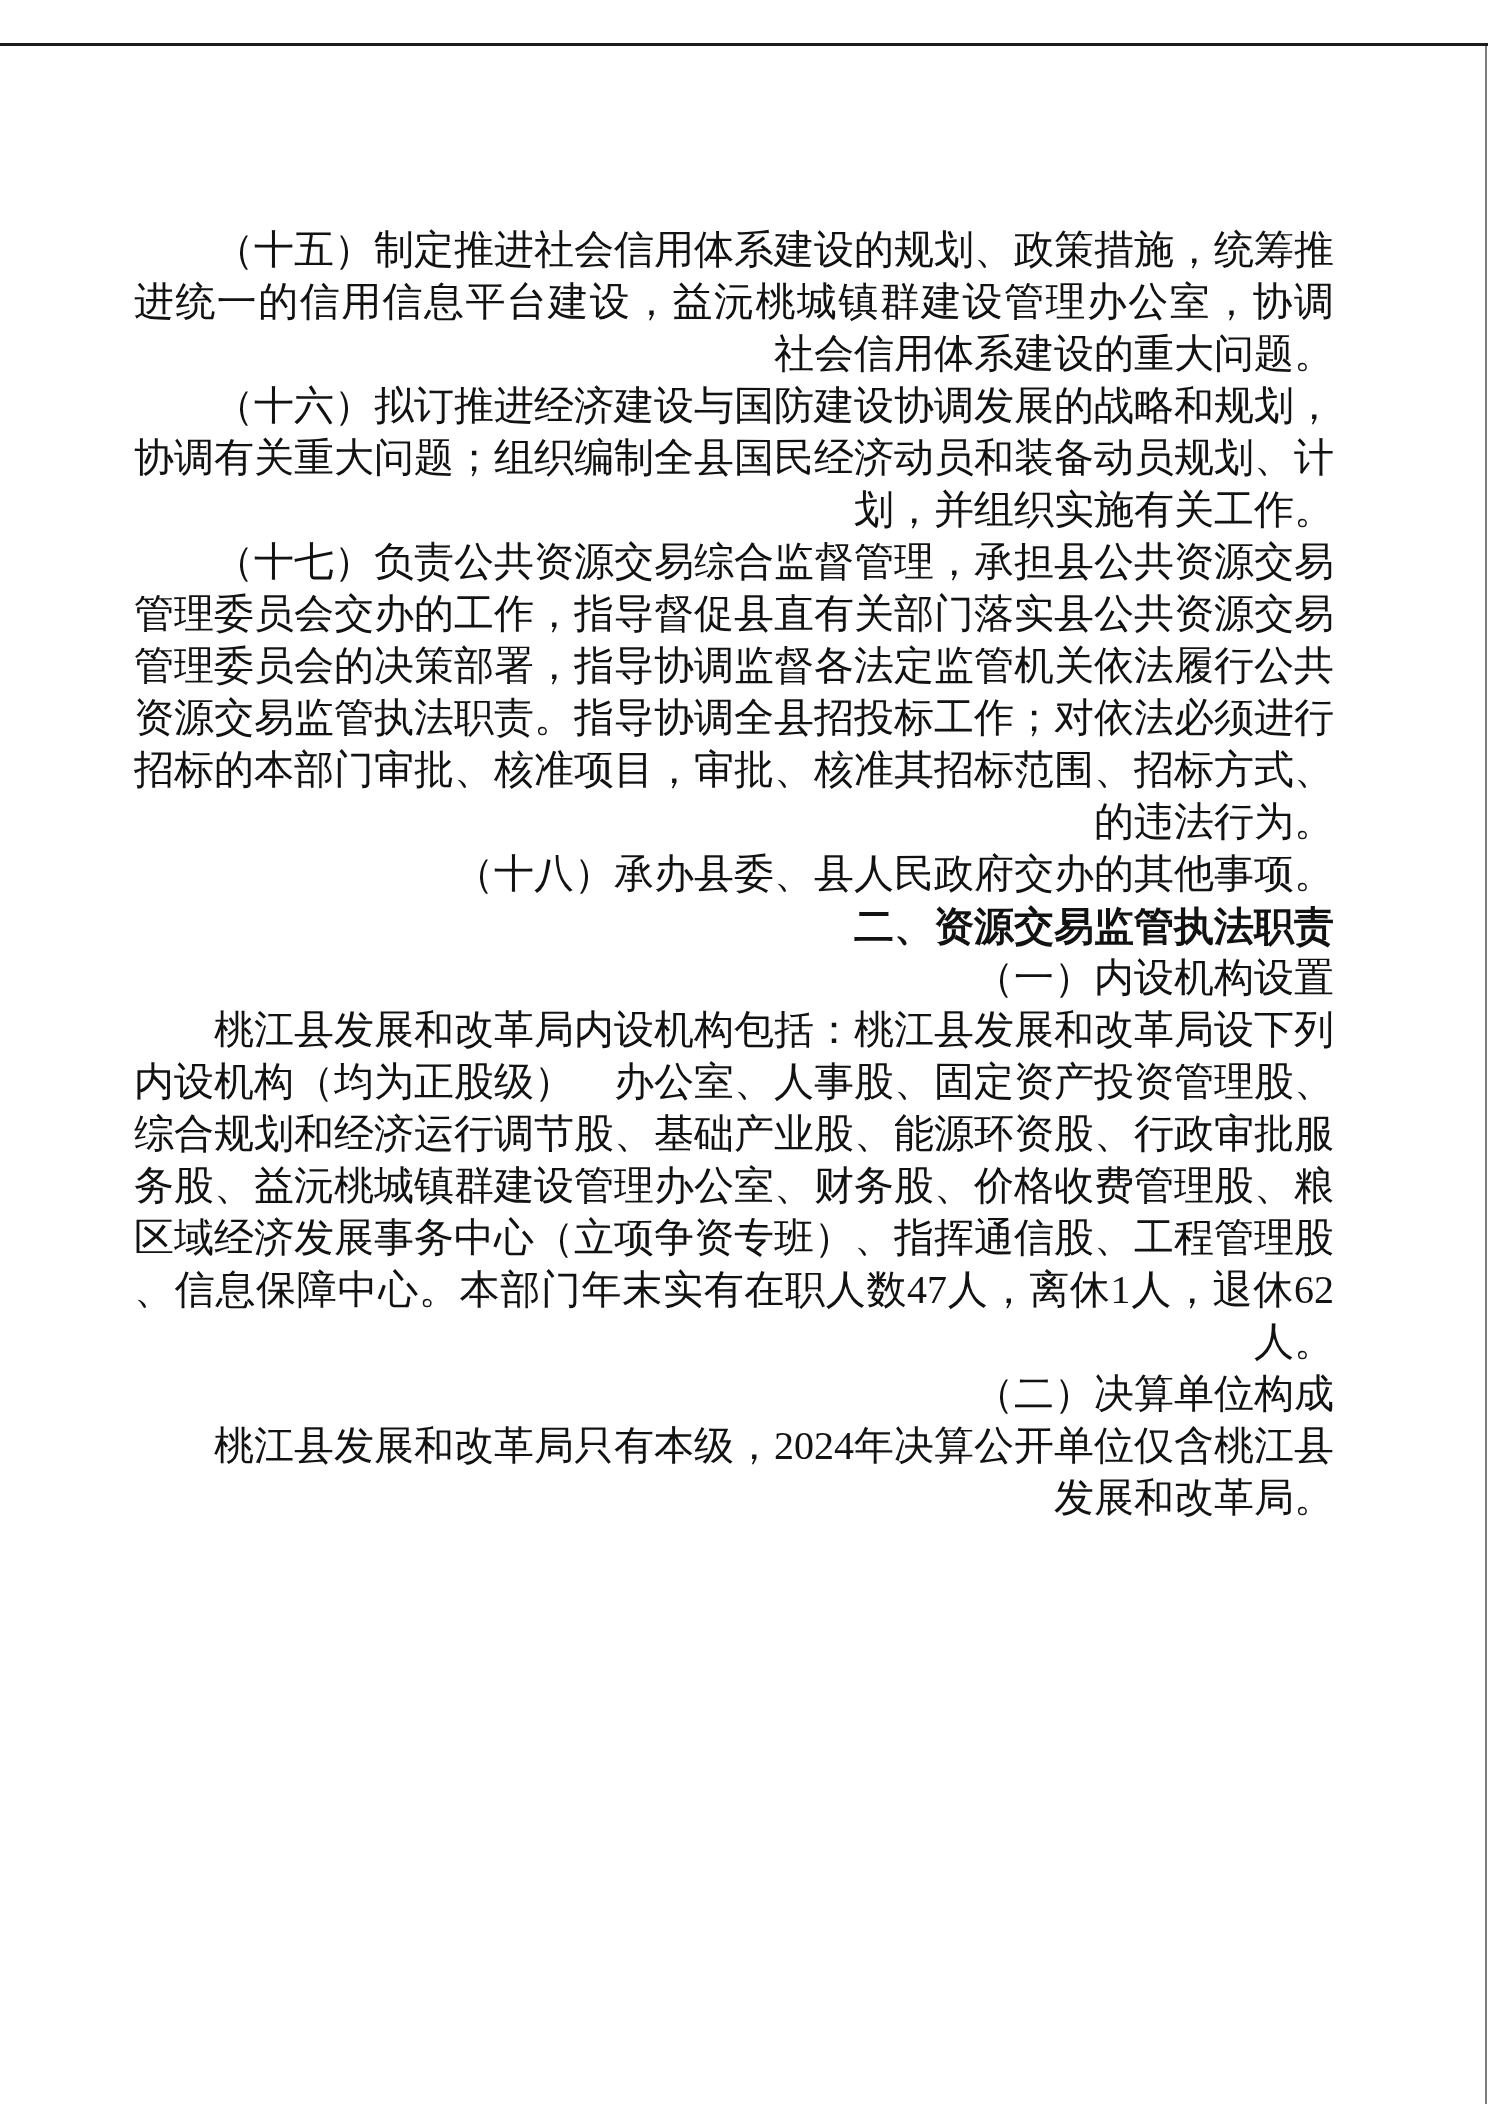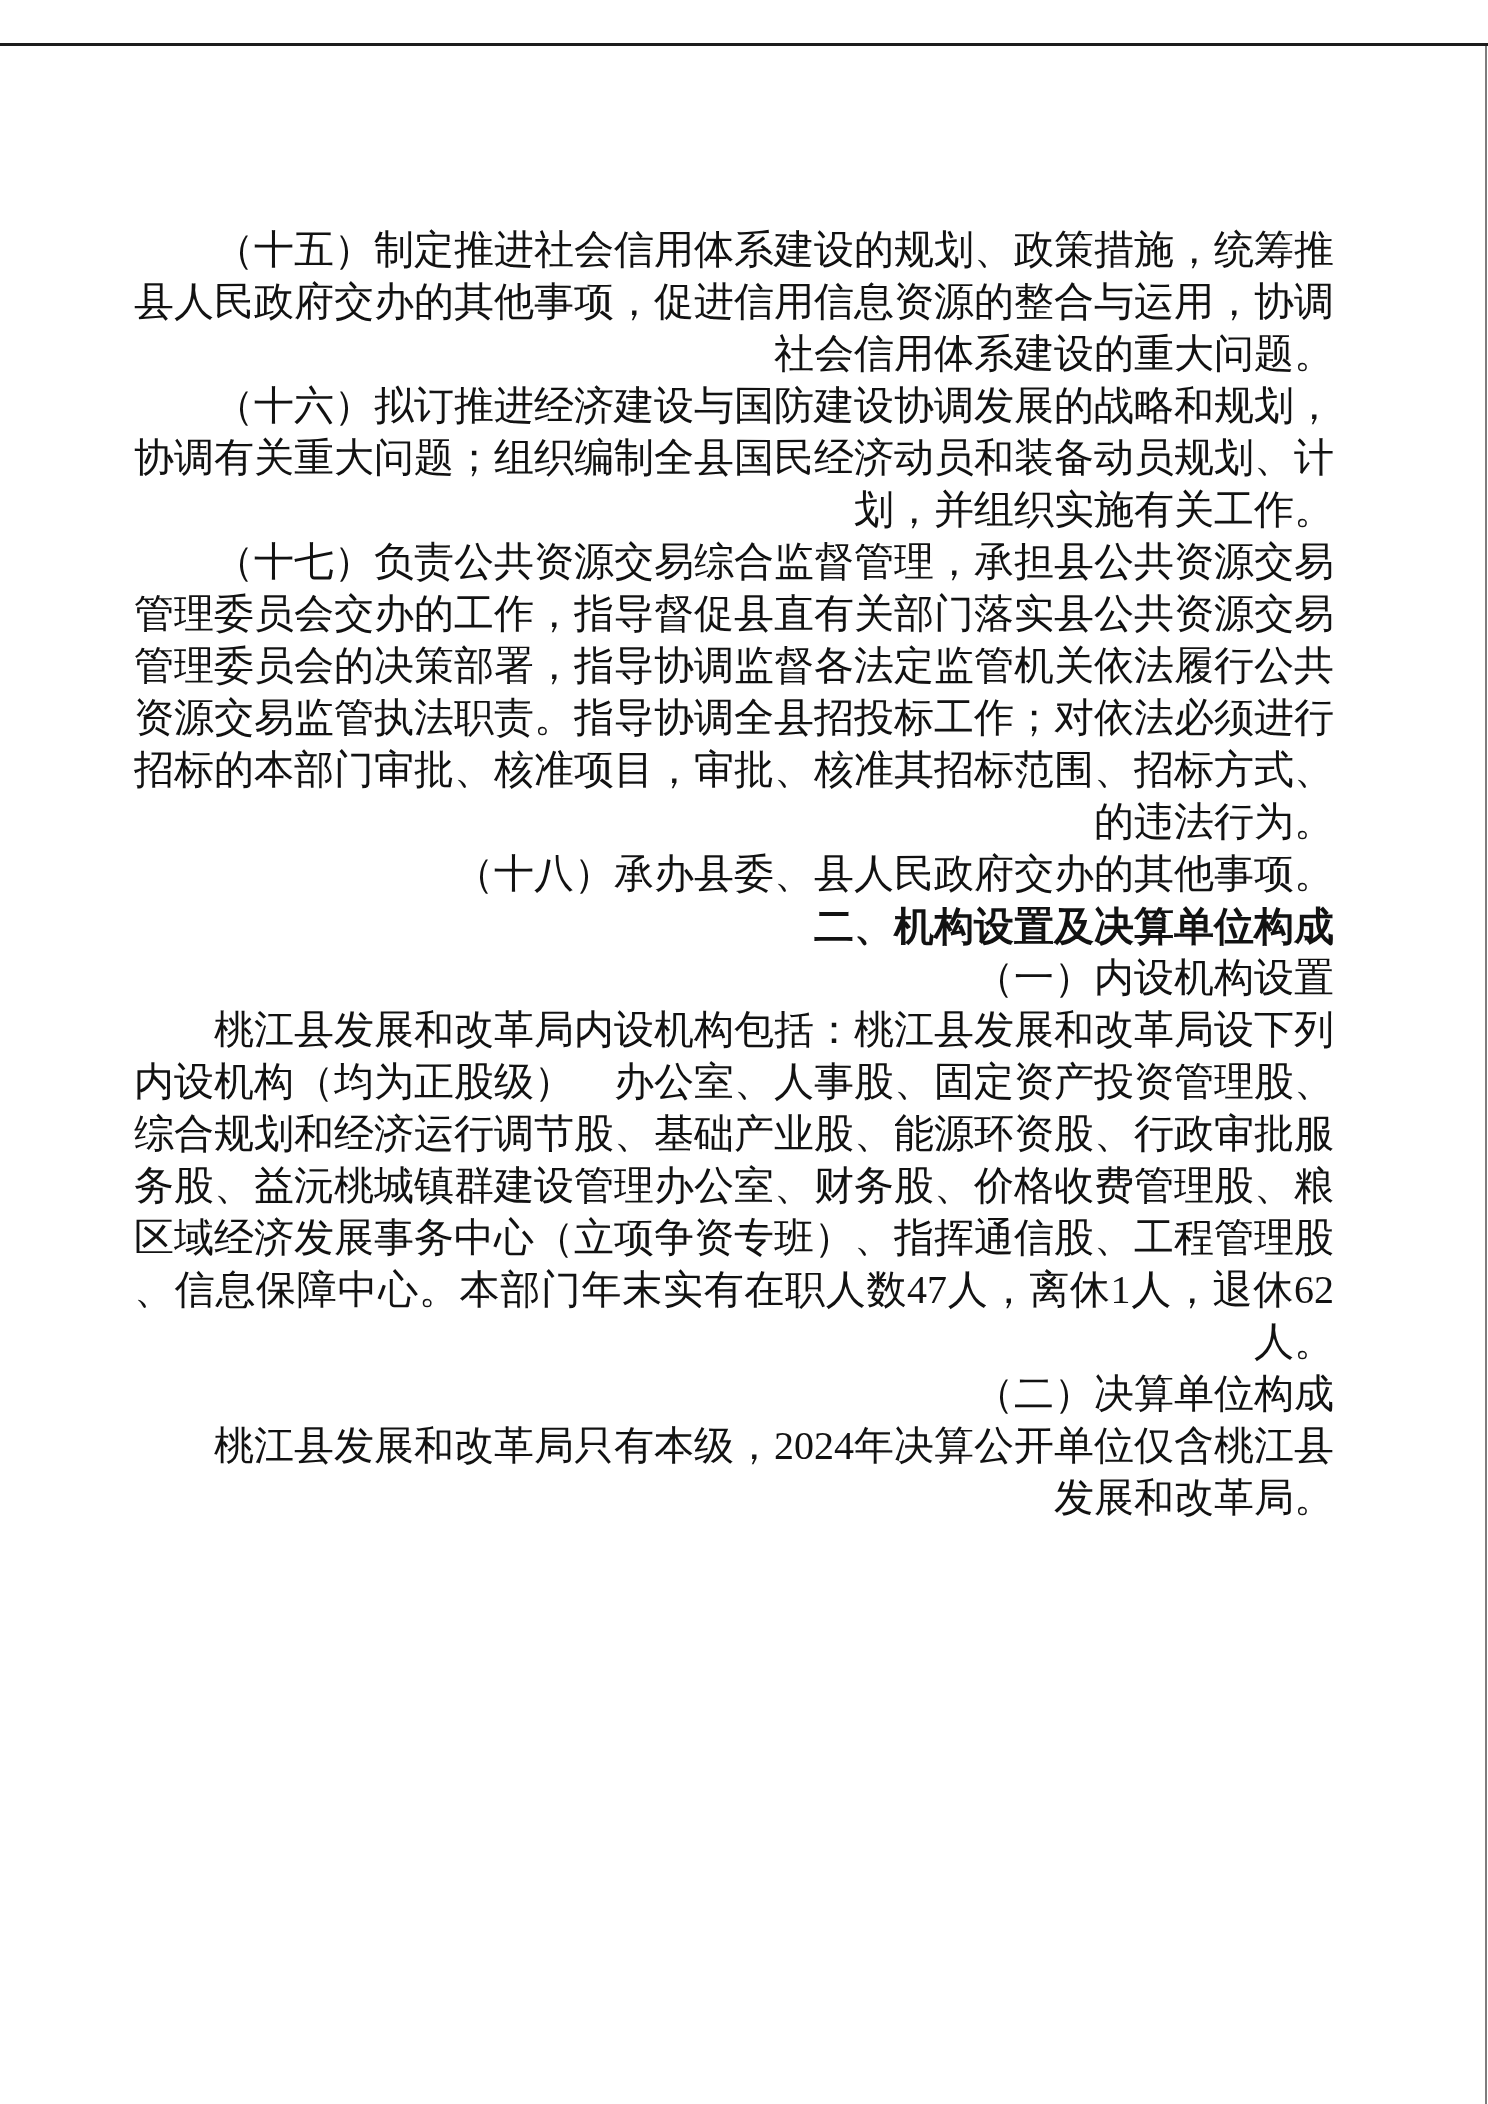--- a/index.html
+++ b/index.html
@@ -63,33 +63,33 @@
   }
 </style>
 </head>
 <body>
 
 <div class="page">
   <div class="top-border"></div>
   <div class="right-border"></div>
   <div class="text-block">
       <div class="line indent fill">（十五）制定推进社会信用体系建设的规划、政策措施，统筹推</div>
-      <div class="line fill">县人民政府交办的其他事项，促进信用信息资源的整合与运用，协调</div>
+      <div class="line fill">进统一的信用信息平台建设，益沅桃城镇群建设管理办公室，协调</div>
       <div class="line">社会信用体系建设的重大问题。</div>
       <div class="line indent fill">（十六）拟订推进经济建设与国防建设协调发展的战略和规划，</div>
       <div class="line fill">协调有关重大问题；组织编制全县国民经济动员和装备动员规划、计</div>
       <div class="line">划，并组织实施有关工作。</div>
       <div class="line indent fill">（十七）负责公共资源交易综合监督管理，承担县公共资源交易</div>
       <div class="line fill">管理委员会交办的工作，指导督促县直有关部门落实县公共资源交易</div>
       <div class="line fill">管理委员会的决策部署，指导协调监督各法定监管机关依法履行公共</div>
       <div class="line fill">资源交易监管执法职责。指导协调全县招投标工作；对依法必须进行</div>
       <div class="line fill">招标的本部门审批、核准项目，审批、核准其招标范围、招标方式、</div>
       <div class="line">的违法行为。</div>
       <div class="line indent">（十八）承办县委、县人民政府交办的其他事项。</div>
-      <div class="line indent bold">二、机构设置及决算单位构成</div>
+      <div class="line indent bold">二、资源交易监管执法职责</div>
       <div class="line indent">（一）内设机构设置</div>
       <div class="line indent fill">桃江县发展和改革局内设机构包括：桃江县发展和改革局设下列</div>
       <div class="line fill">内设机构（均为正股级）　办公室、人事股、固定资产投资管理股、</div>
       <div class="line fill">综合规划和经济运行调节股、基础产业股、能源环资股、行政审批服</div>
       <div class="line fill">务股、益沅桃城镇群建设管理办公室、财务股、价格收费管理股、粮</div>
       <div class="line fill">区域经济发展事务中心（立项争资专班）、指挥通信股、工程管理股</div>
       <div class="line fill">、信息保障中心。本部门年末实有在职人数47人，离休1人，退休62</div>
       <div class="line">人。</div>
       <div class="line indent">（二）决算单位构成</div>
       <div class="line indent fill">桃江县发展和改革局只有本级，2024年决算公开单位仅含桃江县</div>

